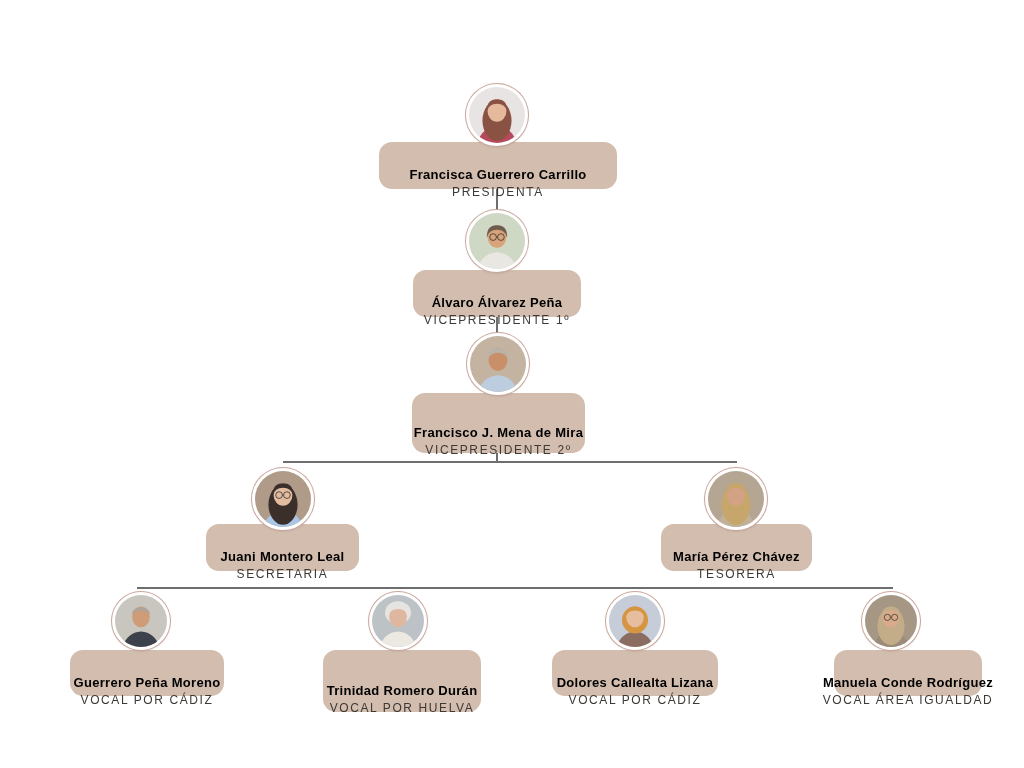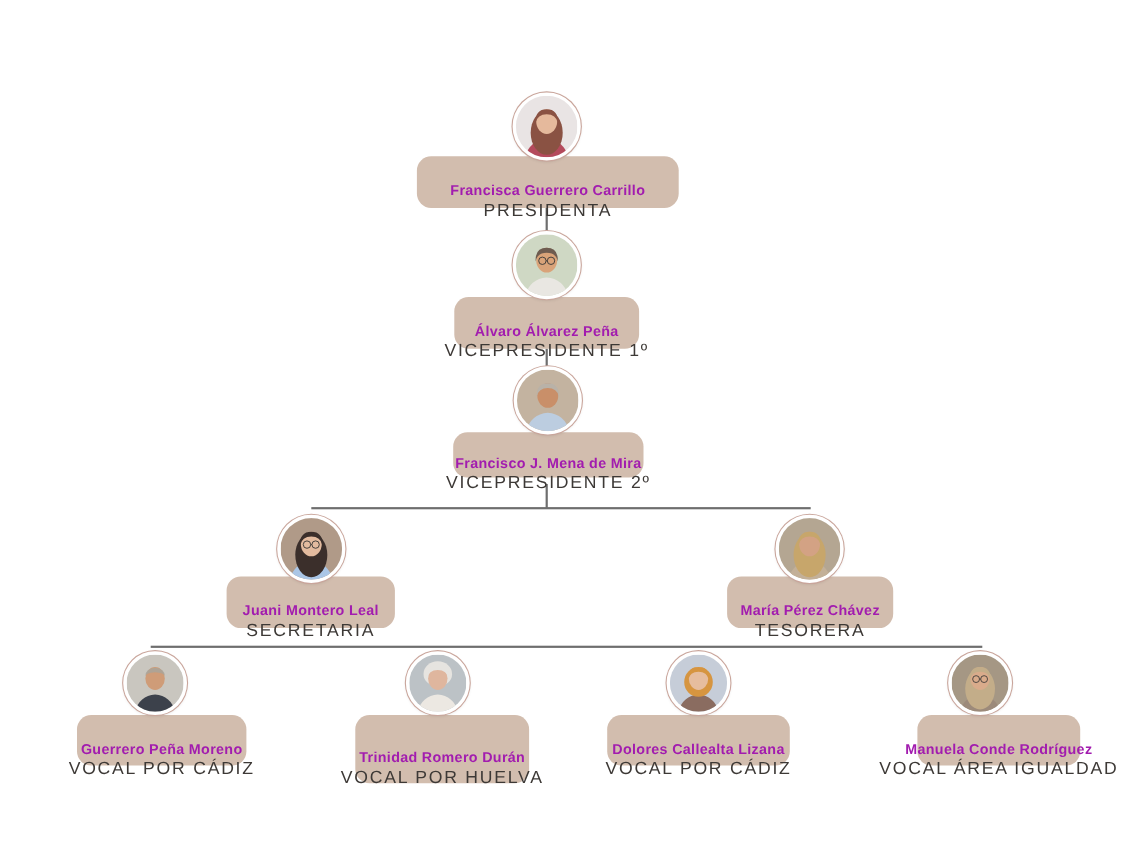--- a/index.html
+++ b/index.html
@@ -10,22 +10,22 @@
   .title{
     position:absolute;top:30px;left:0;width:100%;text-align:center;
     font-size:23px;font-weight:600;letter-spacing:0.24em;color:#1d1d1d;
   }
   .line{position:absolute;background:#6e6e6e;z-index:1;}
   .card{
     position:absolute;background:#d2bdae;border-radius:13px;z-index:2;
     display:flex;flex-direction:column;align-items:center;justify-content:center;
     gap:3px;box-sizing:border-box;padding:4px 6px;
   }
-  .card .name{font-weight:700;font-size:13px;letter-spacing:0.3px;color:#a21caf;white-space:nowrap;margin-top:35px;}
-  .card .role{font-size:16px;letter-spacing:1.6px;color:#3d3936;white-space:nowrap;}
+  .card .name{font-weight:700;font-size:13px;letter-spacing:0.3px;color:#000000;white-space:nowrap;margin-top:35px;}
+  .card .role{font-size:12px;letter-spacing:1.6px;color:#3d3936;white-space:nowrap;}
   .circle{
     position:absolute;border-radius:50%;overflow:hidden;z-index:3;background:#fff;
     border:3px solid #ffffff;box-sizing:border-box;
     box-shadow:0 0 0 1px #c9a59b, 0 1px 3px rgba(0,0,0,.12);
   }
   .circle svg{display:block;width:100%;height:100%;}
 </style>
 </head>
 <body>
 
@@ -76,21 +76,21 @@
 
   <div class="node">
     <div class="circle" style="left:467px;top:333px;width:62px;height:62px">
         <svg viewBox="0 0 100 100" xmlns="http://www.w3.org/2000/svg">
           <rect width="100" height="100" fill="#c3b3a0"></rect>
           <path d="M14 102 Q22 72 50 70 Q78 72 86 102 Z" fill="#bccde0"></path>
           <ellipse cx="50" cy="42" rx="17" ry="20" fill="#c98f69"></ellipse>
           <path d="M32 44 Q31 22 50 22 Q69 22 68 44 Q65 30 50 30 Q35 30 32 44 Z" fill="#b9b2a8"></path>
         </svg>
       </div>
-    <div class="card" style="left:412px;top:393px;width:173px;height:41px">
+    <div class="card" style="left:412px;top:393px;width:173px;height:60px">
       <div class="name">Francisco J. Mena de Mira</div>
       <div class="role">VICEPRESIDENTE 2º</div>
     </div>
   </div>
 
   <div class="node">
     <div class="circle" style="left:252px;top:468px;width:62px;height:62px">
         <svg viewBox="0 0 100 100" xmlns="http://www.w3.org/2000/svg">
           <rect width="100" height="100" fill="#b09a88"></rect>
           <path d="M14 102 Q22 72 50 70 Q78 72 86 102 Z" fill="#aac6e6"></path>

